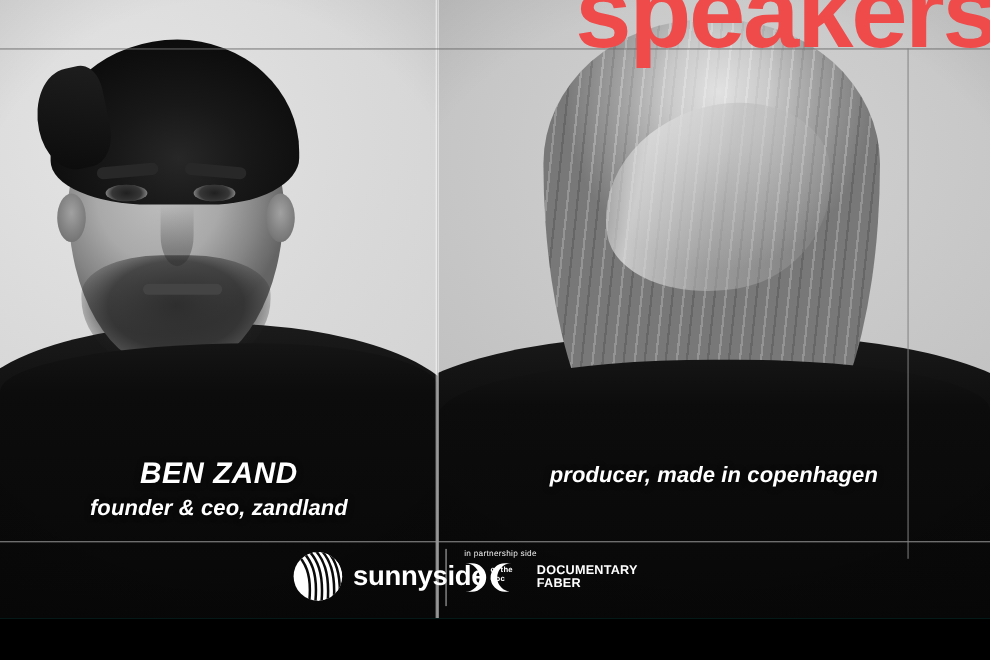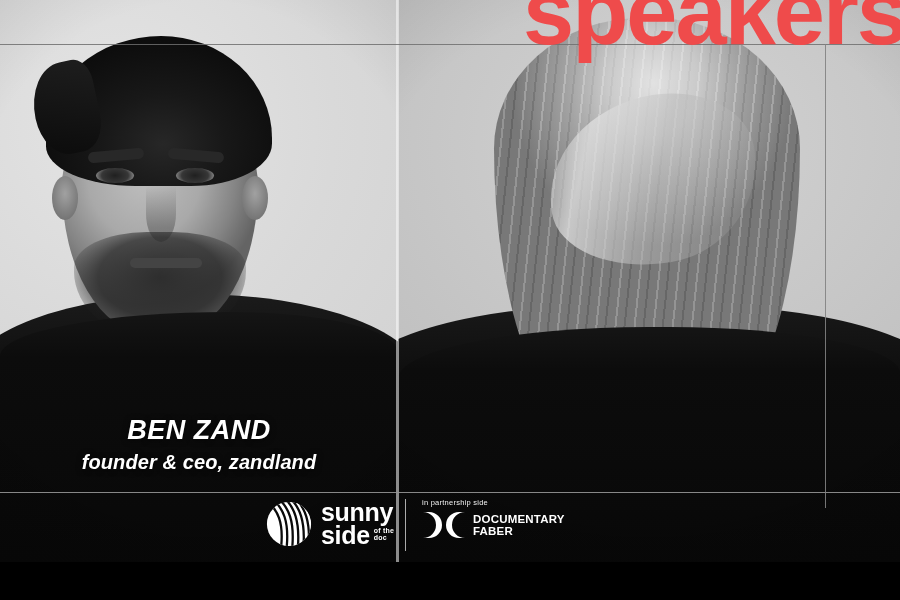--- a/index.html
+++ b/index.html
@@ -249,40 +249,40 @@
   }
 
   .logo-ss {
     position:absolute; left:266px; top:8px;
     display:flex; align-items:center; gap:9px;
   }
   .ss-mark { width:46px; height:46px; flex:0 0 auto; }
   .ss-words {
     color:#fff; font-weight:700; line-height:.92;
     font-size:25px; letter-spacing:-.3px;
-    display:flex; flex-direction:column;
+    display:flex; flex-direction:row;
   }
   .ss-row2 { display:flex; align-items:center; gap:4px; }
   .ss-small {
     font-size:7px; font-weight:700; line-height:1.05;
     letter-spacing:.2px; padding-bottom:3px;
     display:flex; flex-direction:column;
   }
 
   .logo-divider {
     position:absolute; left:405px; top:6px;
     width:1px; height:52px; background:rgba(225,225,225,.75);
   }
 
   .logo-dc { position:absolute; left:422px; top:5px; }
   .dc-partner {
     color:#f0f0f0; font-size:7.5px; font-weight:400;
     letter-spacing:.25px; margin-bottom:4px;
   }
-  .dc-row { display:flex; align-items:center; gap:7px; }
+  .dc-row { display:flex; align-items:center; gap:22px; }
   .dc-mark { width:44px; height:28px; flex:0 0 auto; }
   .dc-words {
     color:#fff; font-weight:700; font-size:11.5px;
     line-height:1.08; letter-spacing:.2px;
     display:flex; flex-direction:column;
   }
 
   
   .bottom-bar {
     position:absolute; left:0; top:562px; width:900px; height:38px;
@@ -344,20 +344,21 @@
     <div class="rule-v-right"></div>
 
     <div class="headline" style="color: rgb(239, 75, 75);">speakers</div>
 
     <div class="name-block name-left">
       <div class="name">BEN ZAND</div>
       <div class="role">founder &amp; ceo, zandland</div>
     </div>
 
     <div class="name-block name-right">
+      <div class="role">producer, made in copenhagen</div>
     </div>
 
     <div class="footer">
 
       <div class="logo-ss">
         <svg class="ss-mark" viewBox="0 0 100 100">
           <defs>
             <clipPath id="ssclip">
                 <circle cx="50" cy="50" r="48"></circle>
               </clipPath>

